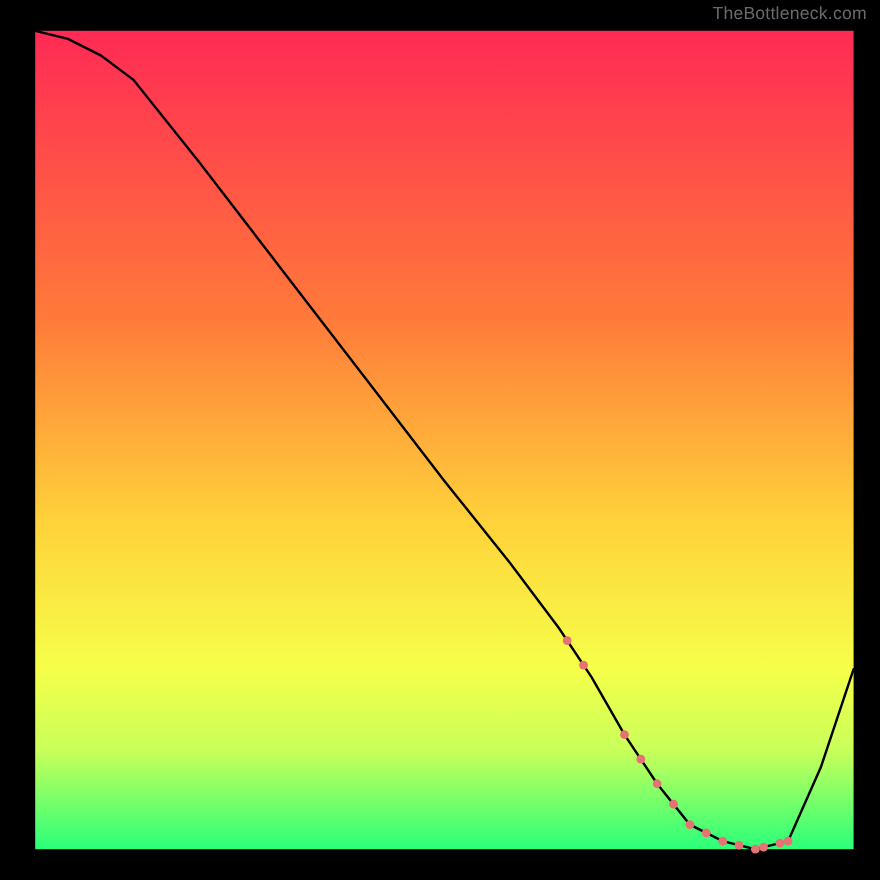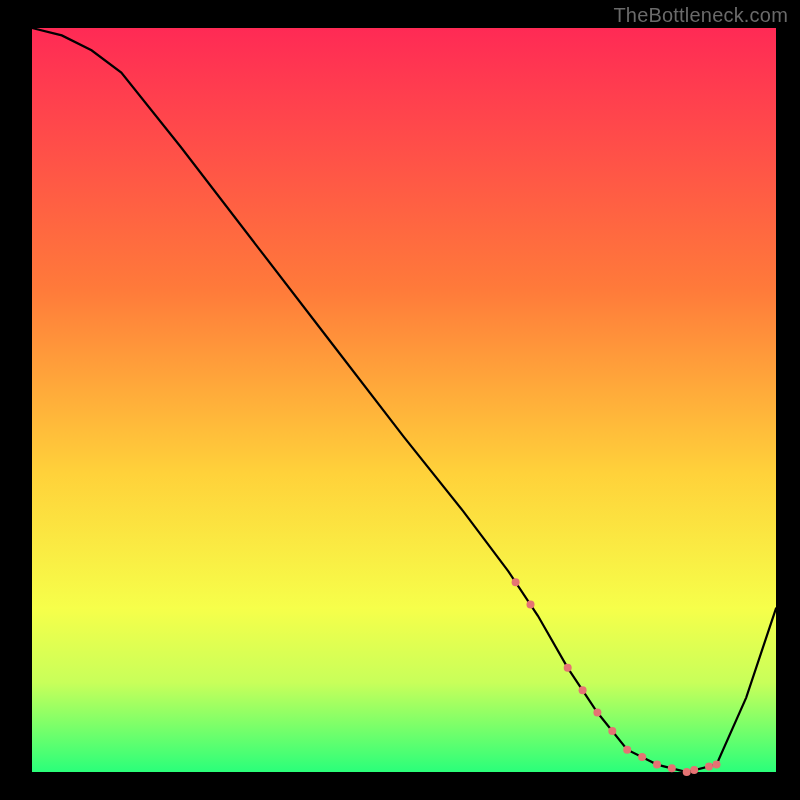--- a/index.html
+++ b/index.html
@@ -15,21 +15,21 @@
     position: relative;
     width: 800px;
     height: 800px;
     background: #000;
   }
   .watermark {
     position: absolute;
     top: 4px;
     right: 12px;
     color: #6a6a6a;
-    font-size: 20px;
+    font-size: 16px;
     font-weight: 500;
     letter-spacing: 0.2px;
     z-index: 20;
     pointer-events: none;
   }
   svg.chart {
     position: absolute;
     left: 0;
     top: 0;
     width: 800px;

